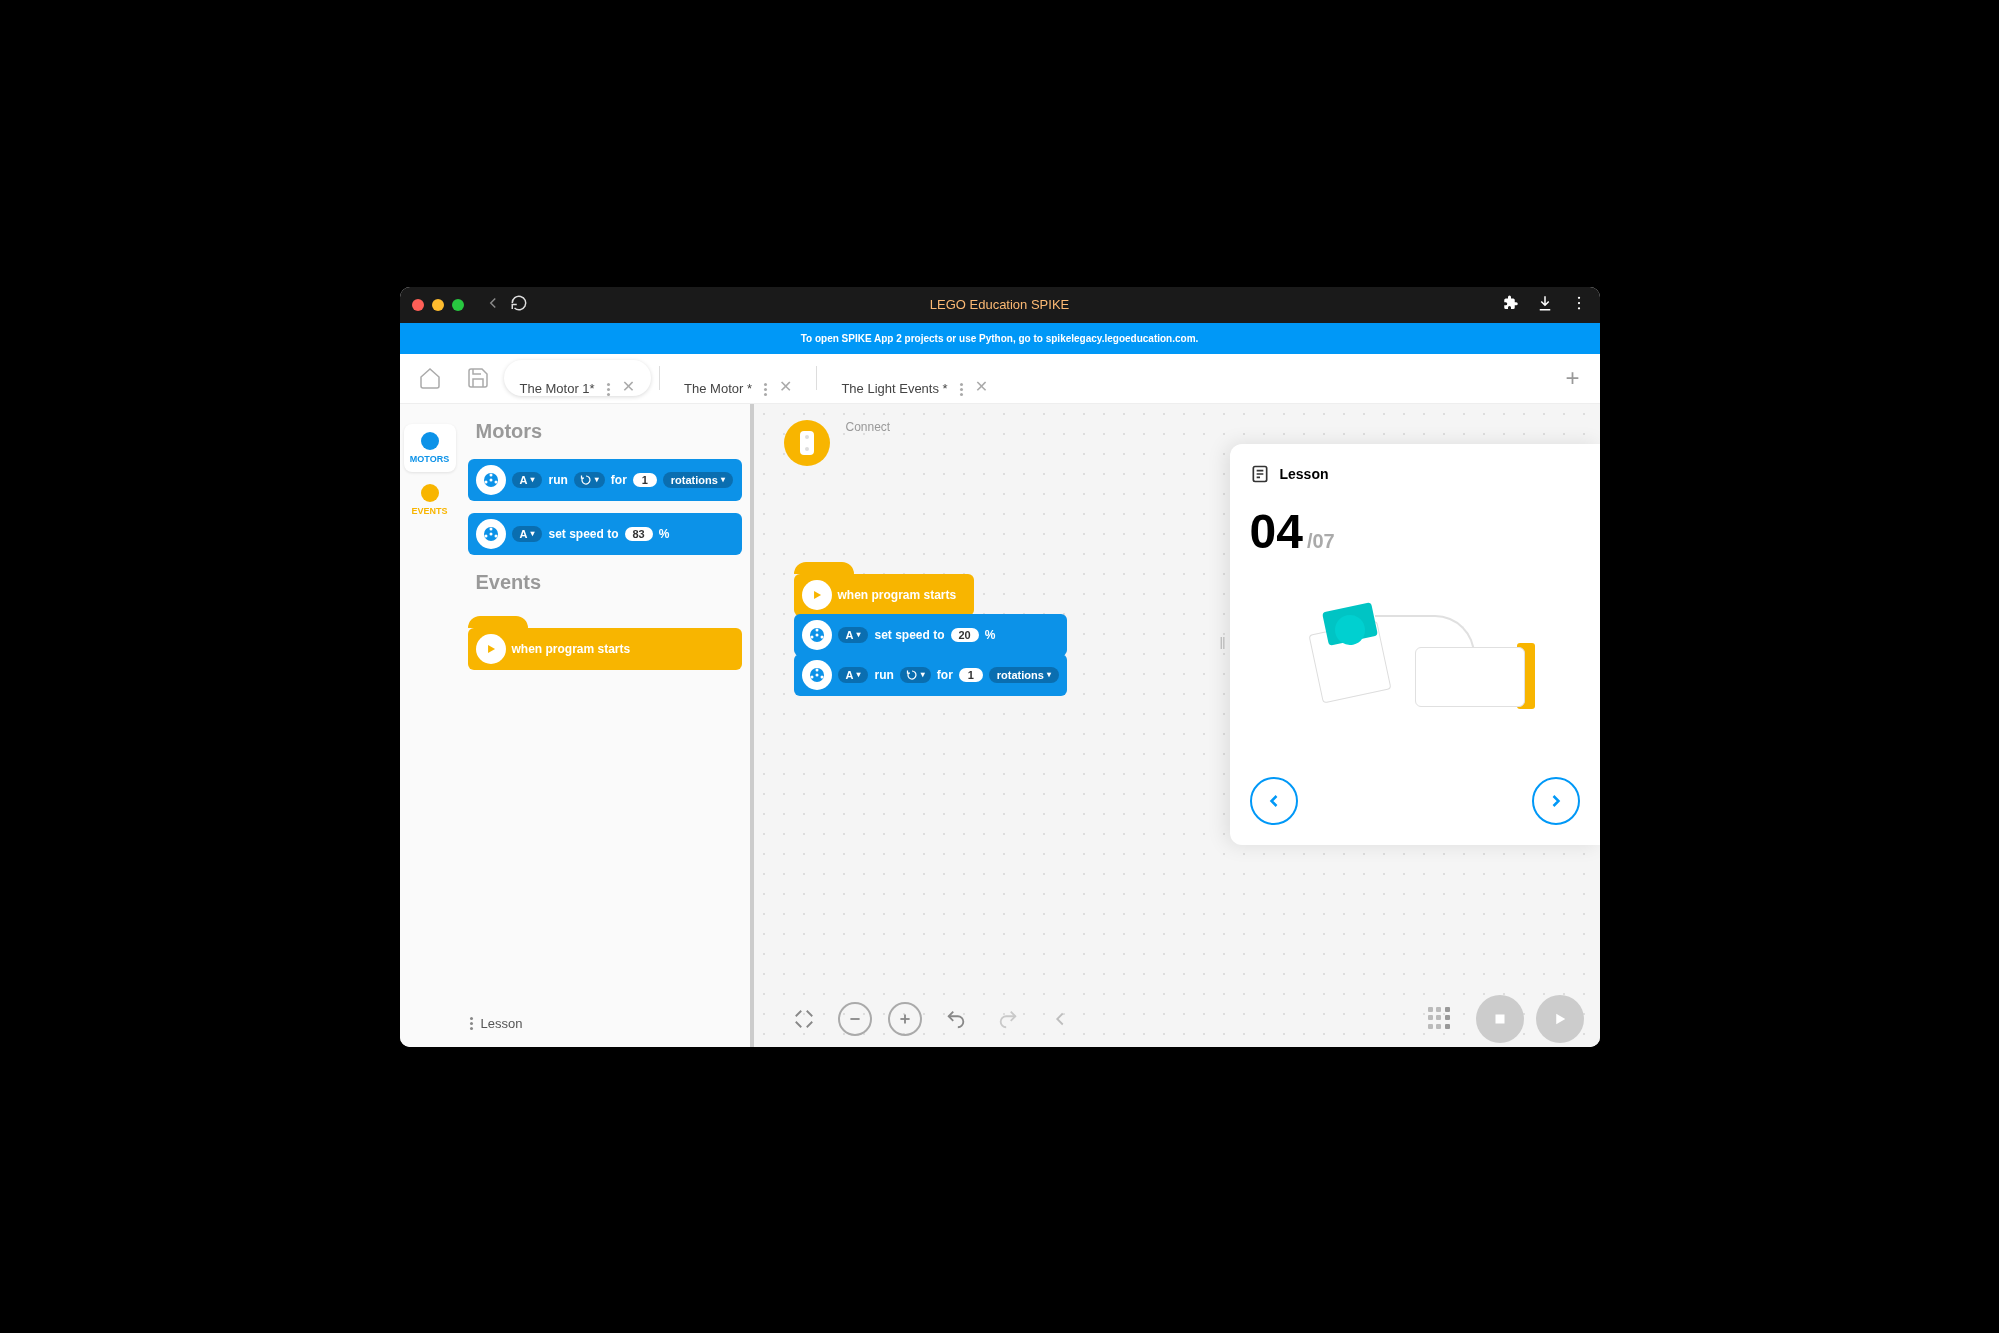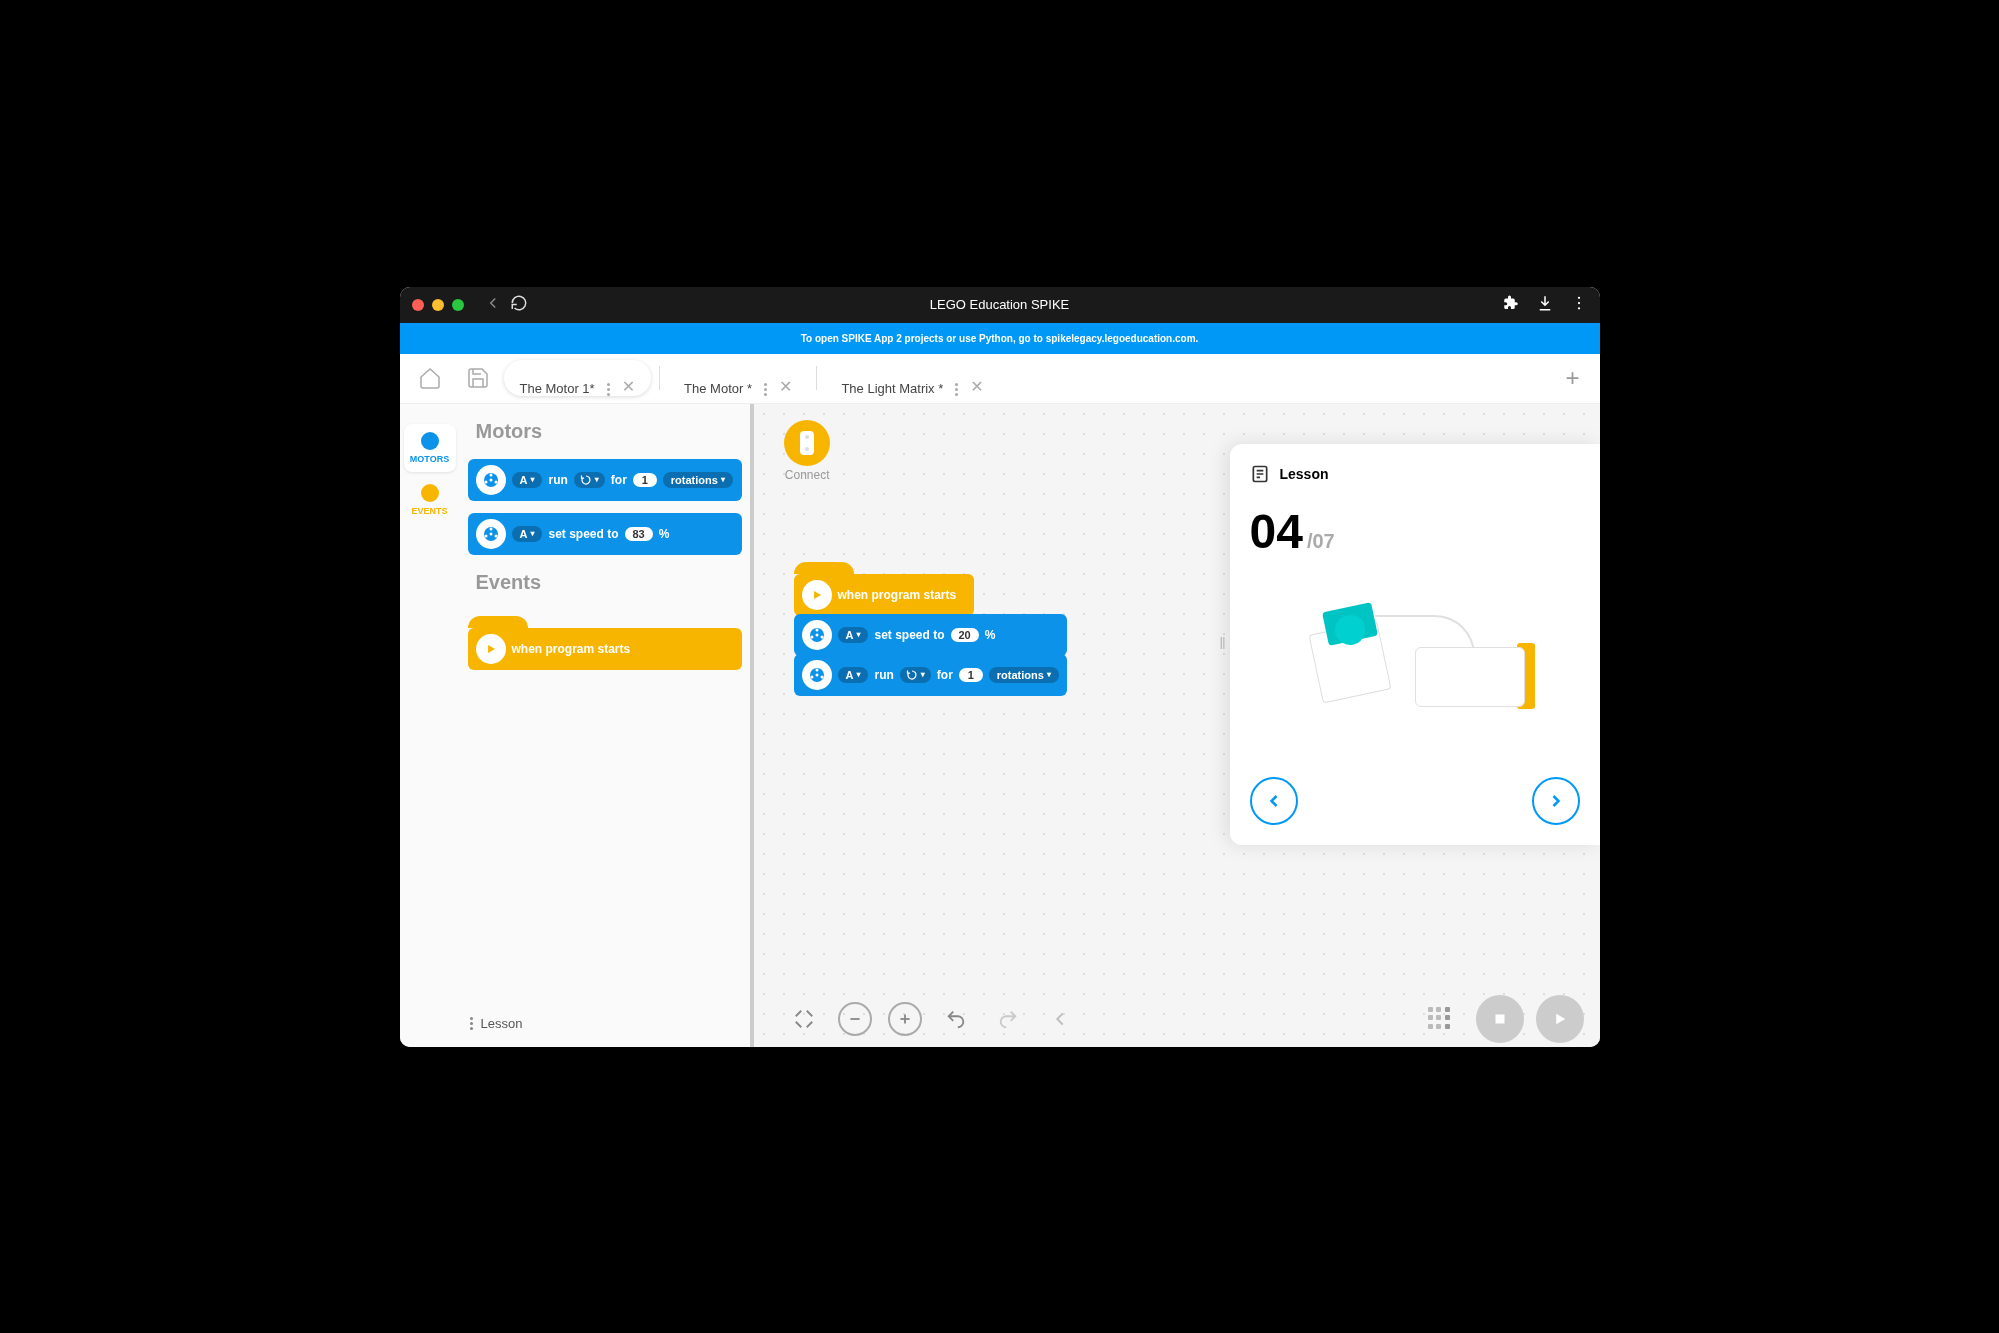--- a/index.html
+++ b/index.html
@@ -6,21 +6,21 @@
 body { background: #000; display: flex; justify-content: center; align-items: center; min-height: 100vh; padding: 40px; }
 .window { width: 1200px; height: 760px; background: #fff; border-radius: 10px; overflow: hidden; display: flex; flex-direction: column; box-shadow: 0 20px 60px rgba(0,0,0,0.5); }
 .titlebar { background: #1a1a1a; height: 36px; display: flex; align-items: center; padding: 0 12px; color: #fff; position: relative; }
 .traffic-lights { display: flex; gap: 8px; }
 .traffic-lights span { width: 12px; height: 12px; border-radius: 50%; }
 .tl-red { background: #ff5f57; }
 .tl-yellow { background: #febc2e; }
 .tl-green { background: #28c840; }
 .nav-arrows { display: flex; gap: 8px; margin-left: 20px; align-items: center; }
 .nav-arrows svg { width: 18px; height: 18px; }
-.title-text { position: absolute; left: 50%; transform: translateX(-50%); font-size: 13px; color: #ffffff; }
+.title-text { position: absolute; left: 50%; transform: translateX(-50%); font-size: 13px; color: #fdba74; }
 .titlebar-right { margin-left: auto; display: flex; gap: 16px; align-items: center; }
 .titlebar-right svg { width: 18px; height: 18px; }
 
 .banner { background: #0098f7; color: #fff; text-align: center; padding: 10px; font-size: 10px; font-weight: 600; }
 
 .toolbar { display: flex; align-items: center; height: 50px; border-bottom: 1px solid #eee; padding: 0 8px; gap: 4px; }
 .toolbar-icon { width: 44px; height: 44px; display: flex; align-items: center; justify-content: center; color: #999; }
 .toolbar-icon svg { width: 24px; height: 24px; }
 .tab { display: flex; align-items: flex-end; height: 36px; padding: 0 16px; gap: 12px; font-size: 13px; color: #444; border-radius: 18px; position: relative; }
 .tab.active { background: #fff; box-shadow: 0 1px 4px rgba(0,0,0,0.15); }
@@ -46,21 +46,21 @@
 .block.hat::before { content: ""; position: absolute; top: -12px; left: 0; width: 60px; height: 12px; background: inherit; border-radius: 12px 12px 0 0; }
 .block-icon { width: 30px; height: 30px; background: #fff; border-radius: 50%; display: flex; align-items: center; justify-content: center; flex-shrink: 0; }
 .block-icon.event-icon { background: #fff; }
 .dropdown { background: #0a6eb0; border-radius: 10px; padding: 2px 8px; display: flex; align-items: center; gap: 3px; font-size: 11px; }
 .dropdown::after { content: "▾"; font-size: 8px; }
 .dropdown.icon-only { padding: 2px 6px; }
 .dropdown.icon-only svg { width: 12px; height: 12px; }
 .pill { background: #fff; color: #333; border-radius: 10px; padding: 1px 8px; font-size: 11px; font-weight: 700; min-width: 24px; text-align: center; }
 
 .canvas { flex: 1; background: #f5f5f5; background-image: radial-gradient(#ddd 1px, transparent 1px); background-size: 20px 20px; position: relative; border-left: 4px solid #ccc; }
-.connect-btn { position: absolute; top: 16px; left: 30px; display: flex; flex-direction: column; align-items: flex-end; gap: 2px; }
+.connect-btn { position: absolute; top: 16px; left: 30px; display: flex; flex-direction: row; align-items: flex-start; gap: 16px; }
 .connect-circle { width: 46px; height: 46px; background: #f8b500; border-radius: 50%; display: flex; align-items: center; justify-content: center; }
 .connect-label { font-size: 12px; color: #999; }
 
 .stack { position: absolute; top: 170px; left: 40px; }
 .stack .block { margin-bottom: -2px; }
 
 .lesson-panel { position: absolute; right: 0; top: 40px; width: 370px; background: #fff; border-radius: 12px 0 0 12px; box-shadow: -4px 0 20px rgba(0,0,0,0.1); padding: 20px; }
 .lesson-header { display: flex; align-items: center; gap: 10px; margin-bottom: 20px; }
 .lesson-header svg { width: 20px; height: 20px; }
 .lesson-header-text { font-size: 14px; font-weight: 600; }
@@ -163,21 +163,21 @@
           <span>The Motor *</span>
           <div class="tab-menu">
             <span></span>
             <span></span>
             <span></span>
           </div>
           <span class="tab-close">✕</span>
         </div>
         <div class="tab-sep"></div>
         <div class="tab">
-          <span>The Light Matrix *</span>
+          <span>The Light Events *</span>
           <div class="tab-menu">
             <span></span>
             <span></span>
             <span></span>
           </div>
           <span class="tab-close">✕</span>
         </div>
       </div>
     <div class="add-tab">+</div>
   </div>

